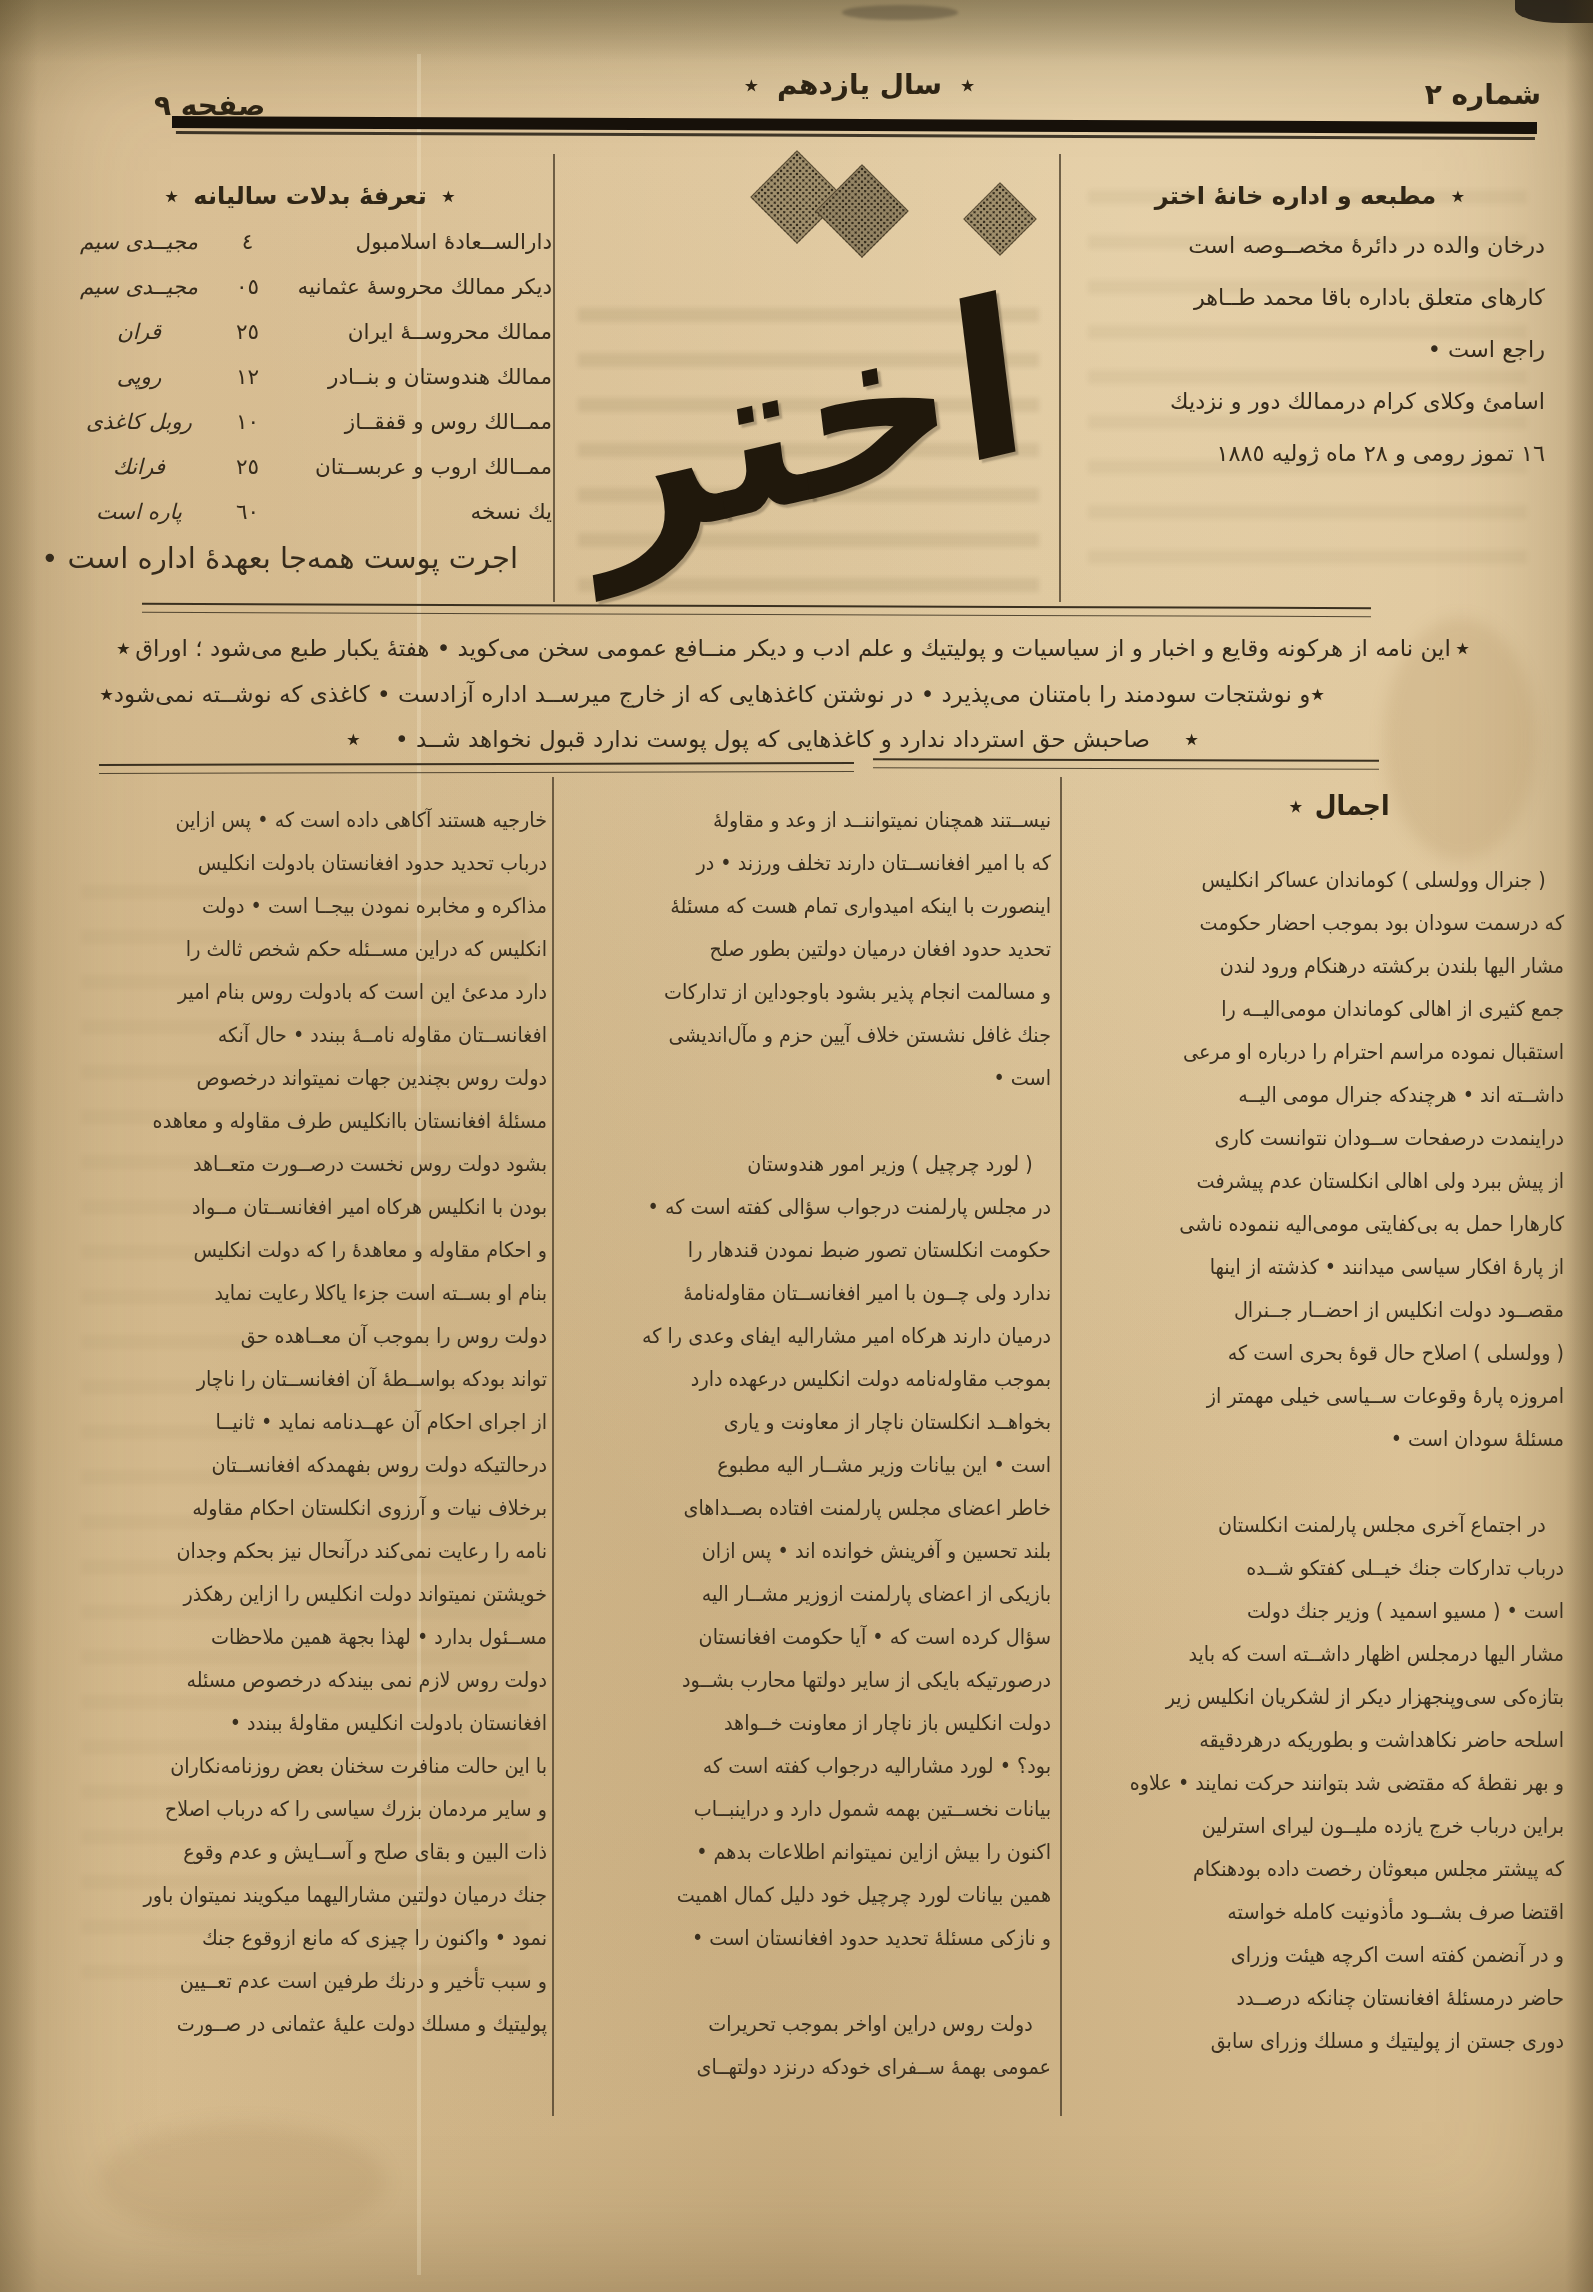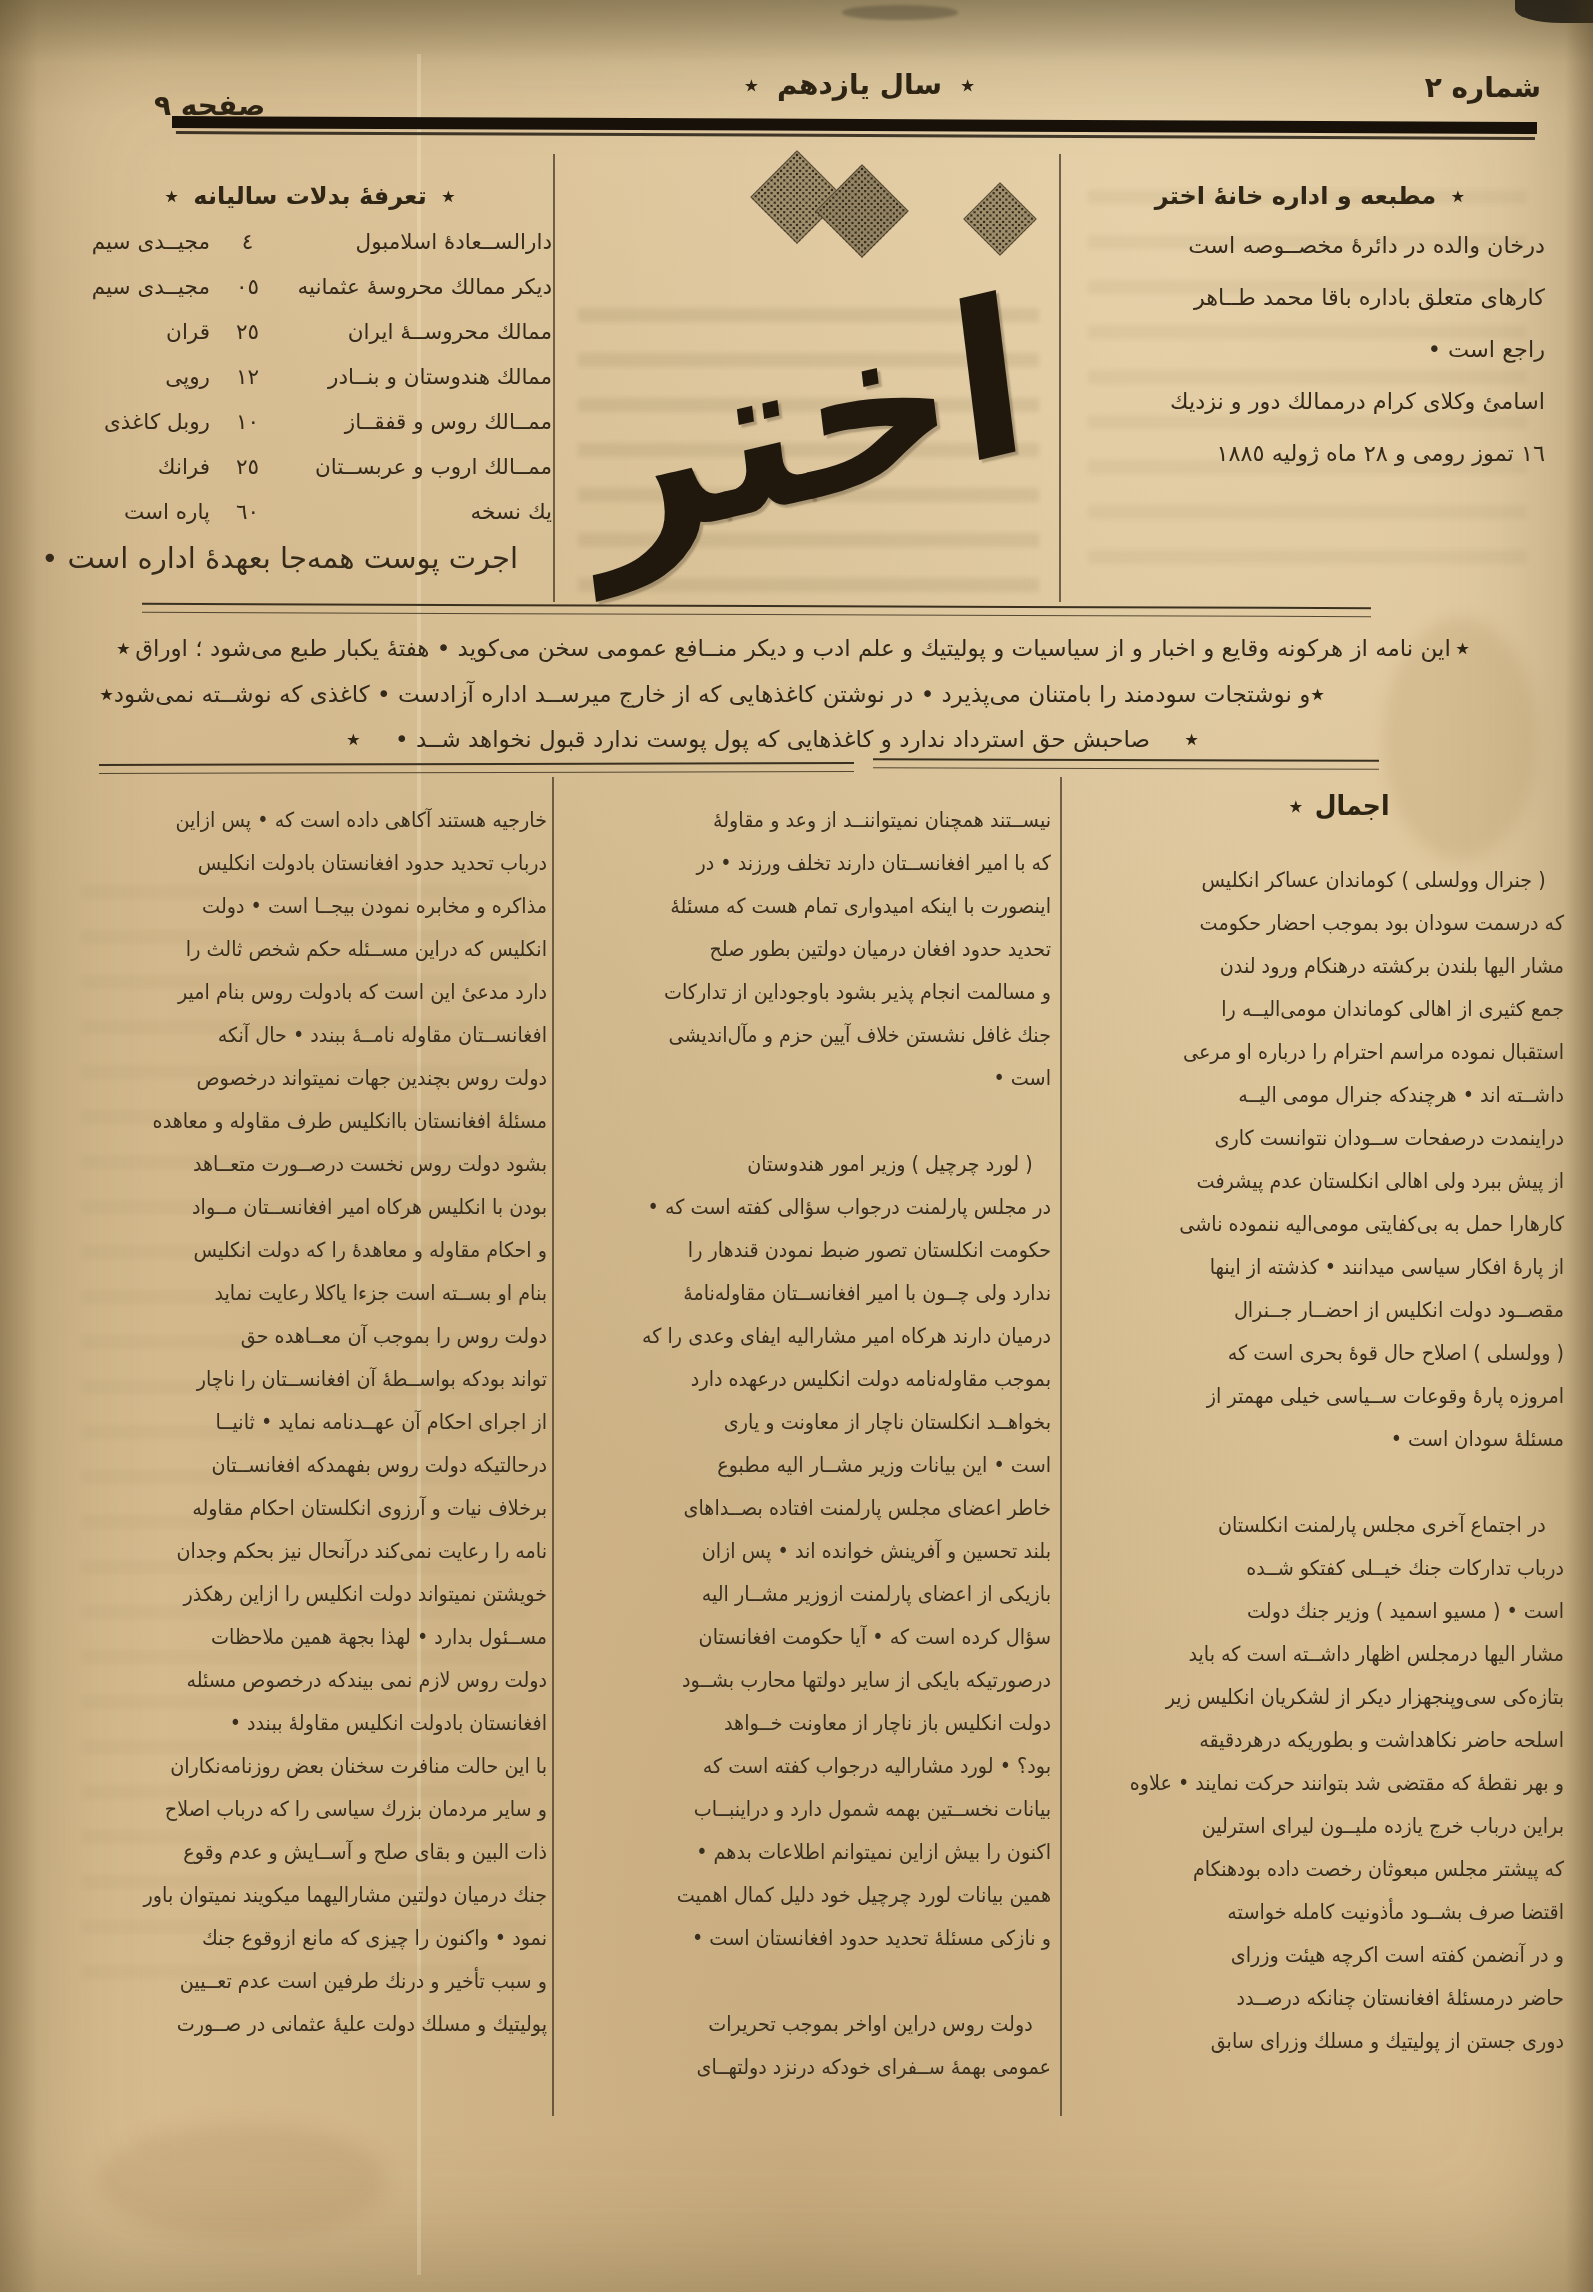--- a/index.html
+++ b/index.html
@@ -28,21 +28,21 @@
   
   .panel{position:absolute;}
   .panel-title{display:flex;justify-content:center;align-items:center;gap:14.3px;font-size:24px;font-weight:bold;color:#302616;height:47px;}
   .panel-title .orn{font-size:27px;}
   .tline{height:52px;line-height:52px;font-size:22.4px;white-space:nowrap;text-align:right;}
   .info-lines .tline:nth-child(3){text-align:right;}
   .info-lines .tline:nth-child(6),.info-lines .tline:nth-child(7){text-align:center;}
   .tariff-rows .trow{display:grid;grid-template-columns:1fr 75px 142px;align-items:center;height:45px;font-size:21.5px;white-space:nowrap;}
   .trow .lbl{}
   .trow .val{text-align:center;}
-  .trow .unit{text-align:right;}
+  .trow .unit{text-align:center;font-style:italic;}
   .tariff-note{height:48px;line-height:48px;font-size:29px;text-align:right;padding-right:34px;white-space:nowrap;}
   
   .diamond{position:absolute;transform:rotate(45deg);
     background-color:#a08f6c;
     background-image:radial-gradient(rgba(38,30,18,.95) 1.1px, transparent 1.3px);
     background-size:4.5px 4.5px;border:0.9px solid rgba(70,58,38,.8);}
   .brand-title{position:absolute;display:flex;align-items:center;justify-content:center;
     font-size:213px;font-weight:bold;color:#20180c;
     transform:rotate(-13deg) skewX(-6deg);letter-spacing:-5.4px;
     text-shadow:2.7px 3.6px 1.8px rgba(32,24,12,.25);}
@@ -67,21 +67,21 @@
   <div class="stain" style="left:842px;top:5.4px;width:116px;height:14.3px;background:#4a4130;border-radius:50%;opacity:.4;filter:blur(1.8px);"></div>
   <div class="stain" style="left:417px;top:54px;width:3.6px;height:2221px;background:rgba(255,250,228,.22);"></div>
   <div class="stain" style="left:1565px;top:0;width:28px;height:2293px;background:linear-gradient(270deg,rgba(70,55,28,.35),transparent);"></div>
   <div class="stain" style="left:0;top:0;width:38px;height:2293px;background:linear-gradient(90deg,rgba(75,60,30,.28),transparent);"></div>
   <div class="stain" style="left:1384px;top:618px;width:152px;height:242px;background:rgba(140,100,45,.13);border-radius:50%;filter:blur(7.2px);"></div>
   <div class="stain" style="left:99px;top:2123px;width:287px;height:116px;background:rgba(130,95,45,.11);border-radius:50%;filter:blur(9px);"></div>
   <div class="ghost" style="left:578px;top:296px;width:461px;height:296px;opacity:.75;"></div>
   <div class="ghost" style="left:1088px;top:188px;width:439px;height:376px;opacity:.45;"></div>
   <div class="ghost" style="left:81px;top:860px;width:448px;height:1119px;opacity:.30;"></div>
 
-  <div class="hdr" style="top:71px;right:52px;">شماره ٢</div>
+  <div class="hdr" style="top:78px;right:52px;">شماره ٢</div>
   <div class="hdr center" style="top:68px;left:716px;width:287px;">
     <span class="orn">٭</span>
     <span>سال یازدهم</span>
     <span class="orn">٭</span>
   </div>
   <div class="hdr" style="top:89px;left:154px;">صفحه ٩</div>
 
   <div class="rule-heavy"></div>
 
   <div class="vrule" style="left:553px;top:154px;height:448px;"></div>

